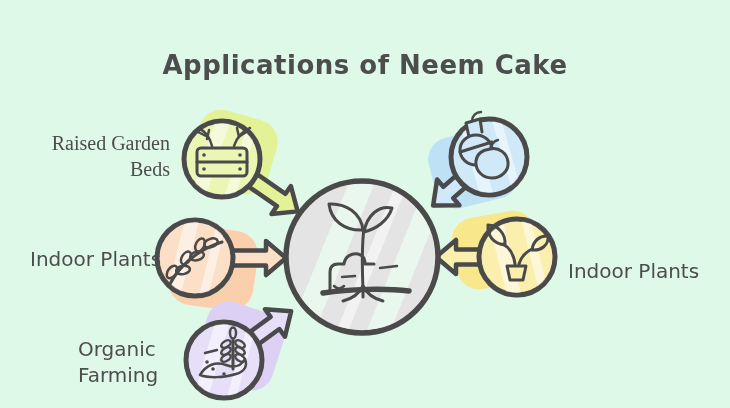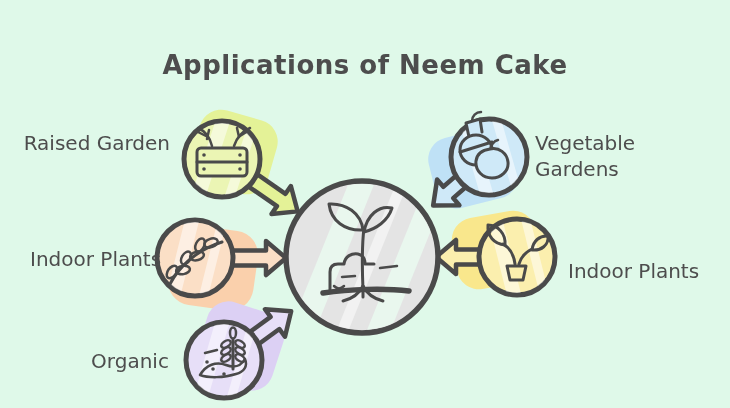--- a/index.html
+++ b/index.html
@@ -16,25 +16,25 @@
     font-size:26px;font-weight:700;
     color:var(--ink);
     letter-spacing:.5px;
   }
   .label{
     position:absolute;
     color:var(--ink);
     font-size:20px;line-height:26px;font-weight:400;
   }
   .label span{display:block;}
-  .lbl-tl{right:560px;top:130px;text-align:right;}
+  .lbl-tl{right:560px;top:130px;text-align:right;font-family:Liberation Serif, serif;}
   .lbl-tr{left:535px;top:130px;text-align:left;}
   .lbl-l{left:30px;top:246px;}
   .lbl-r{left:568px;top:258px;}
-  .lbl-bl{left:78px;width:104px;top:348px;text-align:center;}
+  .lbl-bl{left:78px;width:104px;top:336px;text-align:left;}
 
   svg{position:absolute;inset:0;}
   .ring{stroke:var(--outline);stroke-width:5;}
   .ring-c{stroke:var(--outline);stroke-width:5.5;}
   .arrow{stroke:var(--outline);stroke-width:4.5;stroke-linejoin:round;}
   .icon-stroke{fill:none;stroke:var(--outline);stroke-width:3;stroke-linecap:round;stroke-linejoin:round;}
   .icon-thin{fill:none;stroke:var(--outline);stroke-width:2.5;stroke-linecap:round;stroke-linejoin:round;}
   .dot{fill:var(--outline);stroke:none;}
   .base{fill:none;stroke:var(--outline);stroke-width:5.5;stroke-linecap:round;}
   .streak{fill:var(--center-streak);}
@@ -202,28 +202,26 @@
         <circle class="dot" cx="207" cy="362" r="1.8"></circle>
         <circle class="dot" cx="213" cy="369" r="1.8"></circle>
         <circle class="dot" cx="224" cy="374" r="1.8"></circle>
         <path class="icon-thin" d="M200,375 C206,365 216,361 226,365 C234,368 241,366 245,359 C248,366 244,372 236,374 C224,378 208,378 200,375 Z"></path>
       </g>
     </g>
   </svg>
 
   <div class="label lbl-tl">
     <span>Raised Garden</span>
-  </div>
-  <div class="label lbl-tr">
-    <span>Vegetable</span>
-    <span>Gardens</span>
+    <span>Beds</span>
   </div>
   <div class="label lbl-l">
     <span>Indoor Plants</span>
   </div>
   <div class="label lbl-r">
     <span>Indoor Plants</span>
   </div>
   <div class="label lbl-bl">
     <span>Organic</span>
+    <span>Farming</span>
   </div>
 
 </div>
 
 </body></html>

